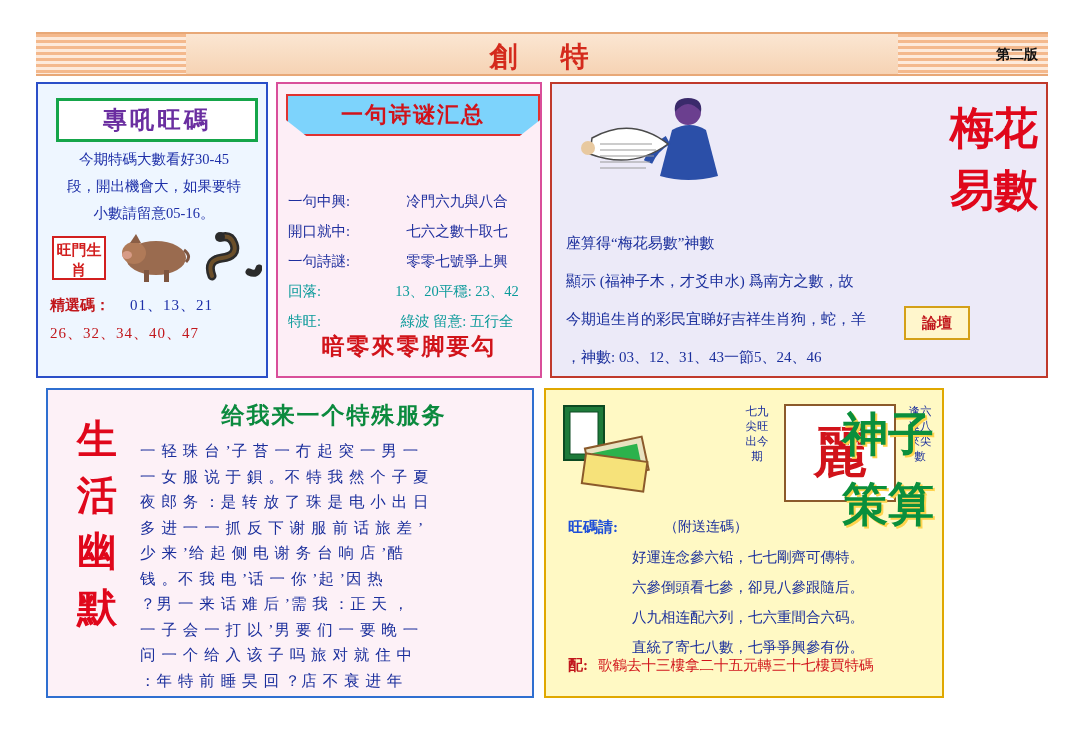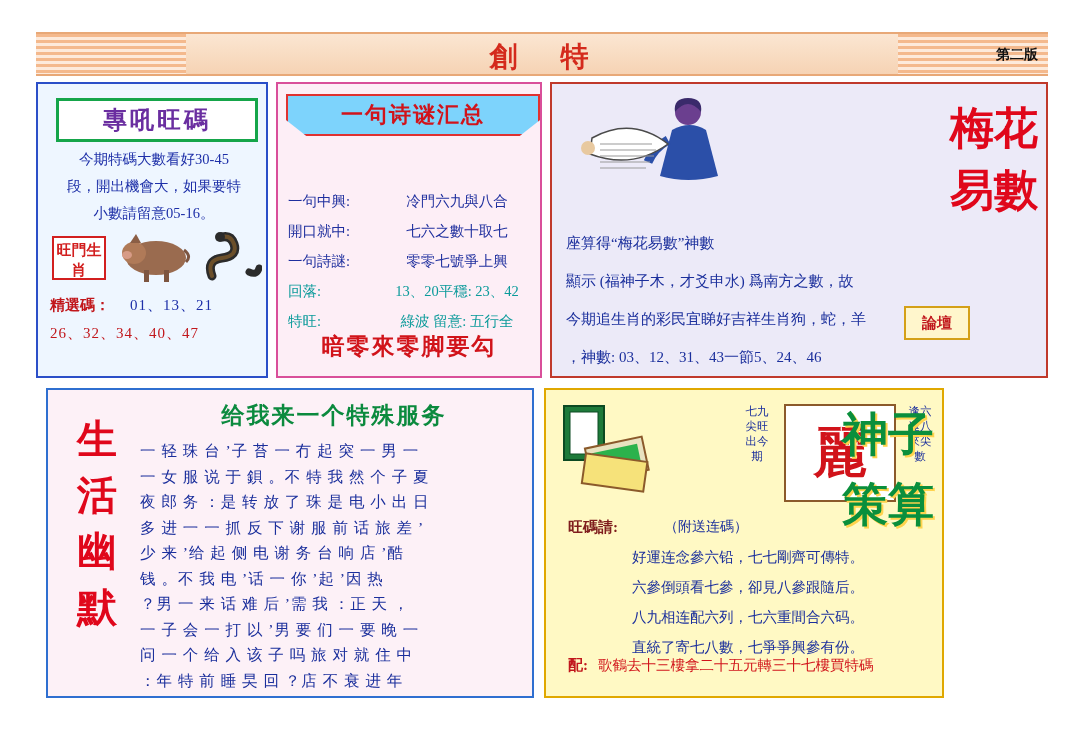--- a/index.html
+++ b/index.html
@@ -114,21 +114,21 @@
     position:absolute;left:238px;top:14px;width:108px;height:94px;background:#fff;
     border:2px solid #8b5a2b;display:flex;align-items:center;justify-content:center;
     color:#d1131a;font-size:54px;font-weight:bold;
   }
   #p5 .vsmall{
     position:absolute;left:196px;top:14px;width:30px;color:#1b2f9c;font-size:11.5px;line-height:15px;text-align:center;
   }
   #p5 .vsmall2{
     position:absolute;left:360px;top:14px;width:28px;color:#1b2f9c;font-size:11.5px;line-height:15px;text-align:center;
   }
-  #p5 .code-label{position:absolute;left:22px;top:128px;font-size:15px;font-weight:bold;color:#7f1d1d;}
+  #p5 .code-label{position:absolute;left:22px;top:128px;font-size:15px;font-weight:bold;color:#1d4ed8;}
   #p5 .code-extra{position:absolute;left:118px;top:128px;font-size:14px;color:#1b2f9c;}
   #p5 .poem{position:absolute;left:38px;top:152px;width:330px;color:#1b2f9c;font-size:14.5px;line-height:30px;margin-left:48px;}
   #p5 .poem div{white-space:nowrap;}
   #p5 .pei{position:absolute;left:22px;top:266px;font-size:15px;font-weight:bold;color:#c1171c;}
   #p5 .pei-text{position:absolute;left:52px;top:266px;font-size:14.5px;color:#d1131a;white-space:nowrap;}
   #p5 .vtitle{
     position:absolute;right:6px;top:10px;width:96px;height:292px;
     color:#0a8f3c;font-size:46px;font-weight:bold;line-height:70px;text-align:center;
     text-shadow:2px 2px 0 #ffd34d;
   }

